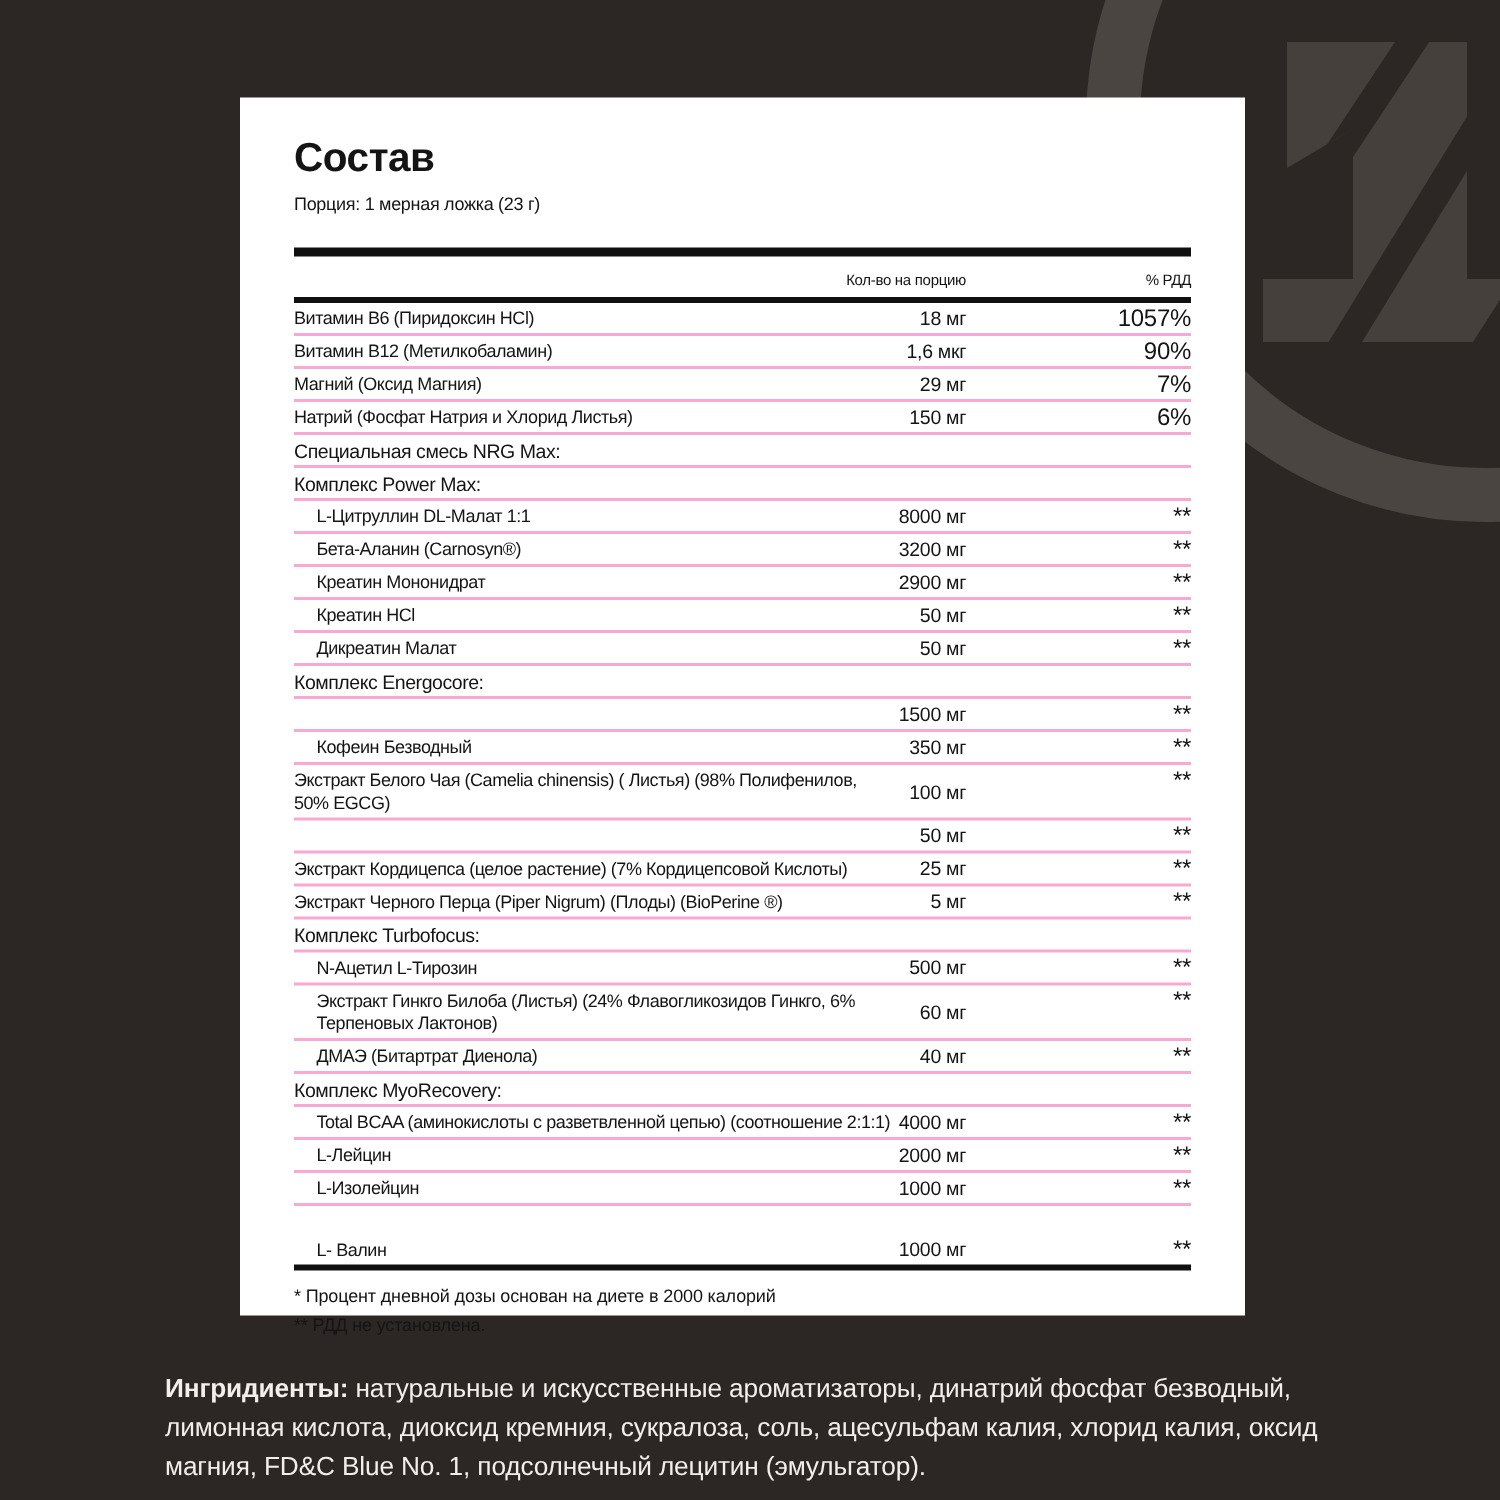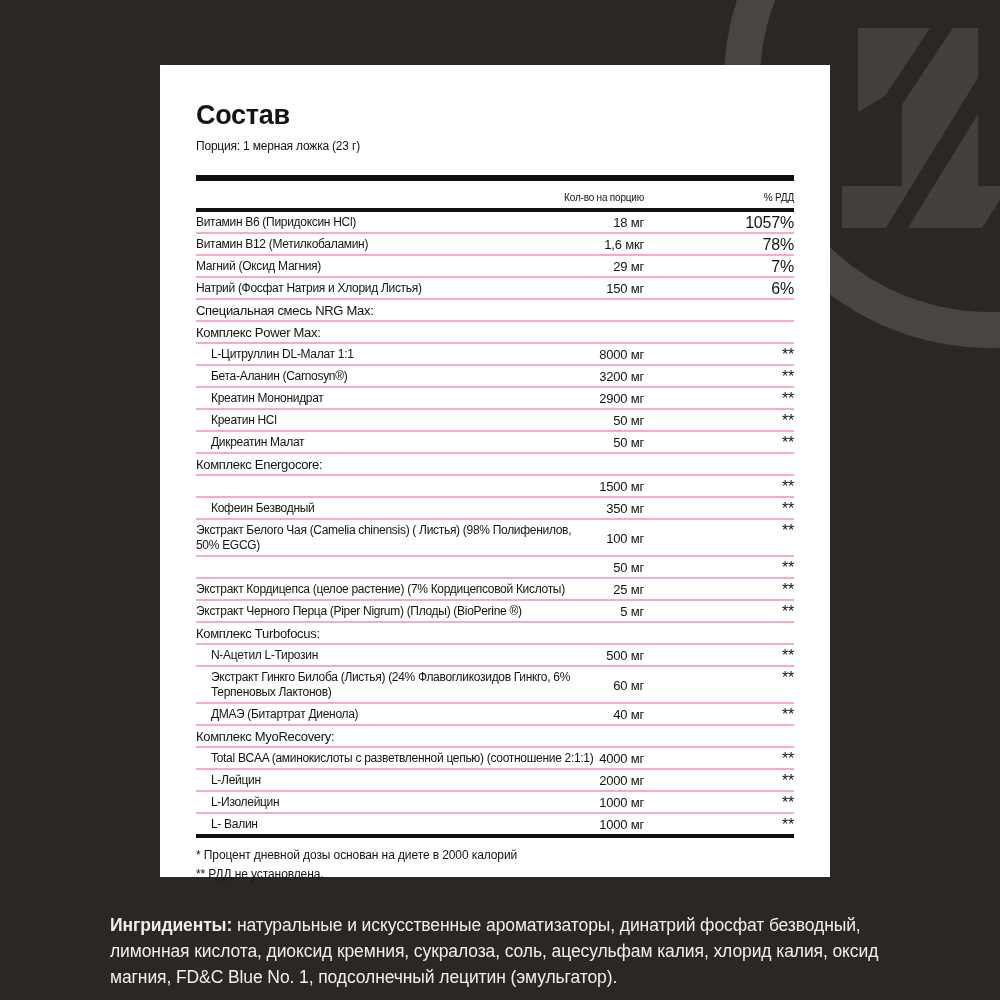--- a/index.html
+++ b/index.html
@@ -8,21 +8,21 @@
     background:var(--bg,#2c2725);
     font-family:"Liberation Sans","DejaVu Sans",sans-serif;
     -webkit-font-smoothing:antialiased;
   }
   
   .logo-wrap{position:absolute;left:710px;top:0;width:290px;height:370px;z-index:1;}
   
   .card{
     position:absolute;left:160px;top:65px;width:670px;height:812px;
     background:var(--card,#ffffff);z-index:2;box-sizing:border-box;
-    padding:14px 36px;color:var(--ink,#141414);
+    padding:4px 36px;color:var(--ink,#141414);
   }
   .title{font-size:27px;font-weight:bold;letter-spacing:-0.3px;margin-top:21px;}
   .serving{font-size:12px;margin-top:8px;letter-spacing:-0.2px;}
   .bar-thick{height:6px;background:#101010;margin-top:22px;}
   .bar-mid{height:4px;background:#101010;}
   .thead{position:relative;height:27px;font-size:10px;letter-spacing:-0.2px;}
   .thead .h-amt{position:absolute;right:150px;bottom:5px;}
   .thead .h-rdd{position:absolute;right:0;bottom:5px;}
   
   .rows{}
@@ -78,21 +78,21 @@
 
   <div class="rows">
       <div class="row">
         <span class="name">Витамин B6 (Пиридоксин HCl)</span>
         <span class="amt">18 мг</span>
         <span class="rdd">1057%</span>
       </div>
       <div class="row">
         <span class="name">Витамин B12 (Метилкобаламин)</span>
         <span class="amt">1,6 мкг</span>
-        <span class="rdd">78%</span>
+        <span class="rdd">90%</span>
       </div>
       <div class="row">
         <span class="name">Магний (Оксид Магния)</span>
         <span class="amt">29 мг</span>
         <span class="rdd">7%</span>
       </div>
       <div class="row">
         <span class="name">Натрий (Фосфат Натрия и Хлорид Листья)</span>
         <span class="amt">150 мг</span>
         <span class="rdd">6%</span>
@@ -188,21 +188,21 @@
       <div class="row indent">
         <span class="name">L-Лейцин</span>
         <span class="amt">2000 мг</span>
         <span class="rdd">**</span>
       </div>
       <div class="row indent">
         <span class="name">L-Изолейцин</span>
         <span class="amt">1000 мг</span>
         <span class="rdd">**</span>
       </div>
-      <div class="row indent" style="border-bottom: none;">
+      <div class="row indent" style="border-bottom: none; margin-top: 19px;">
         <span class="name">L- Валин</span>
         <span class="amt">1000 мг</span>
         <span class="rdd">**</span>
       </div>
     </div>
 
   <div class="bar-mid"></div>
 
   <div class="footnotes">
     <div>* Процент дневной дозы основан на диете в 2000 калорий</div>

